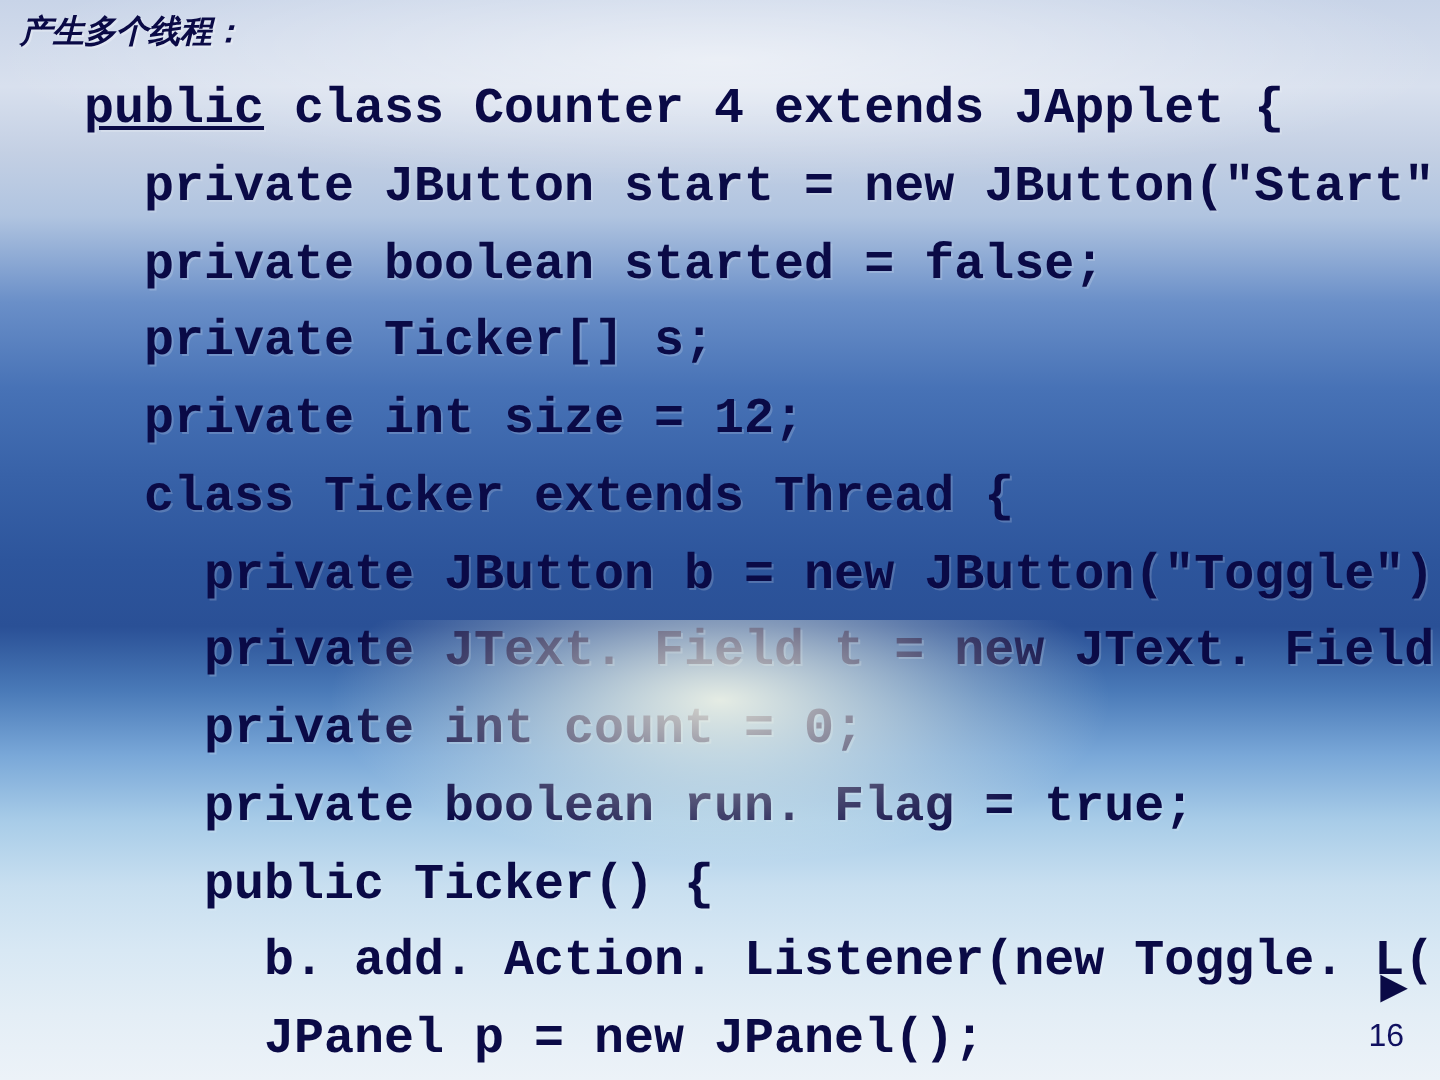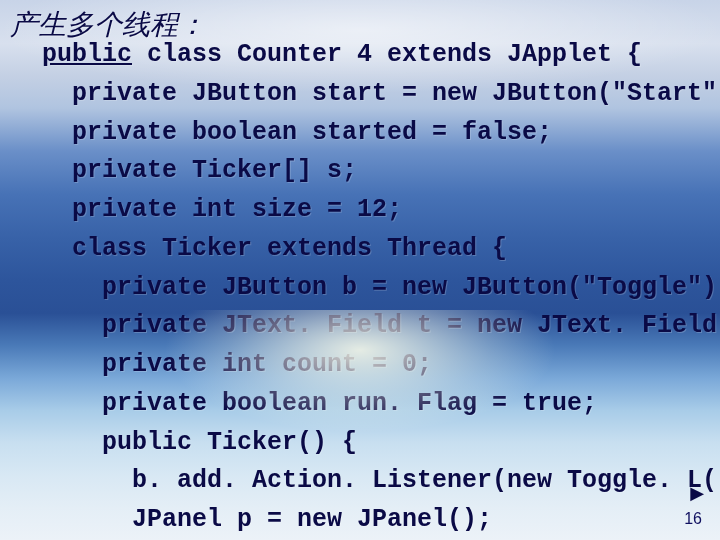--- a/index.html
+++ b/index.html
@@ -23,21 +23,21 @@
   }
   
   .slide::after {
     content: "";
     position: absolute; left: 0; right: 0; top: 310px; height: 140px;
     background: radial-gradient(ellipse 260px 110px at 50% 40px, rgba(255,255,235,0.85), rgba(255,255,235,0.25) 50%, rgba(255,255,235,0) 75%);
     pointer-events: none;
   }
   .title {
     position: absolute; top: 6px; left: 10px;
-    font-size: 28px; font-weight: normal; font-style: italic;
+    font-size: 16px; font-weight: bold; font-style: italic;
     color: #0a0a46;
     text-shadow: 1px 1px 0 rgba(255,255,255,0.3);
     text-align: center;
   }
   .code {
     position: absolute; top: 36px; left: 42px; right: 30px;
     font-family: "Courier New", monospace;
     font-size: 25px; font-weight: bold;
     color: #0a0a46;
     line-height: 1.55;

